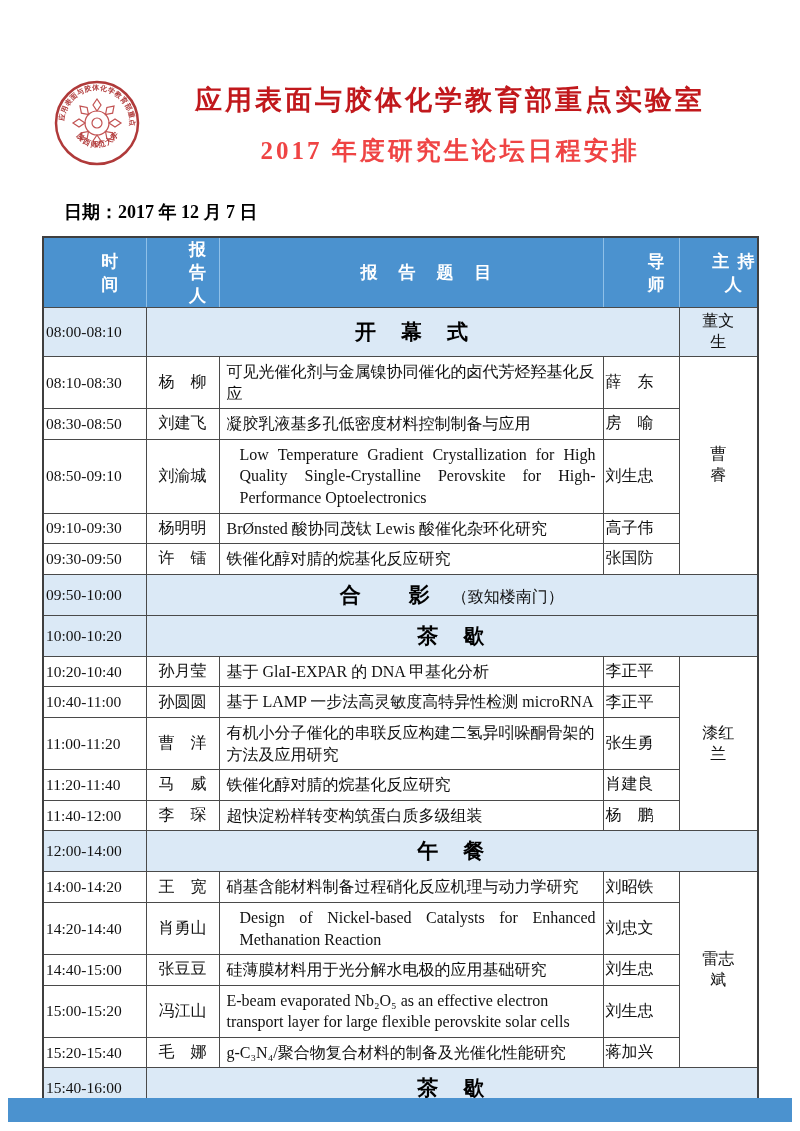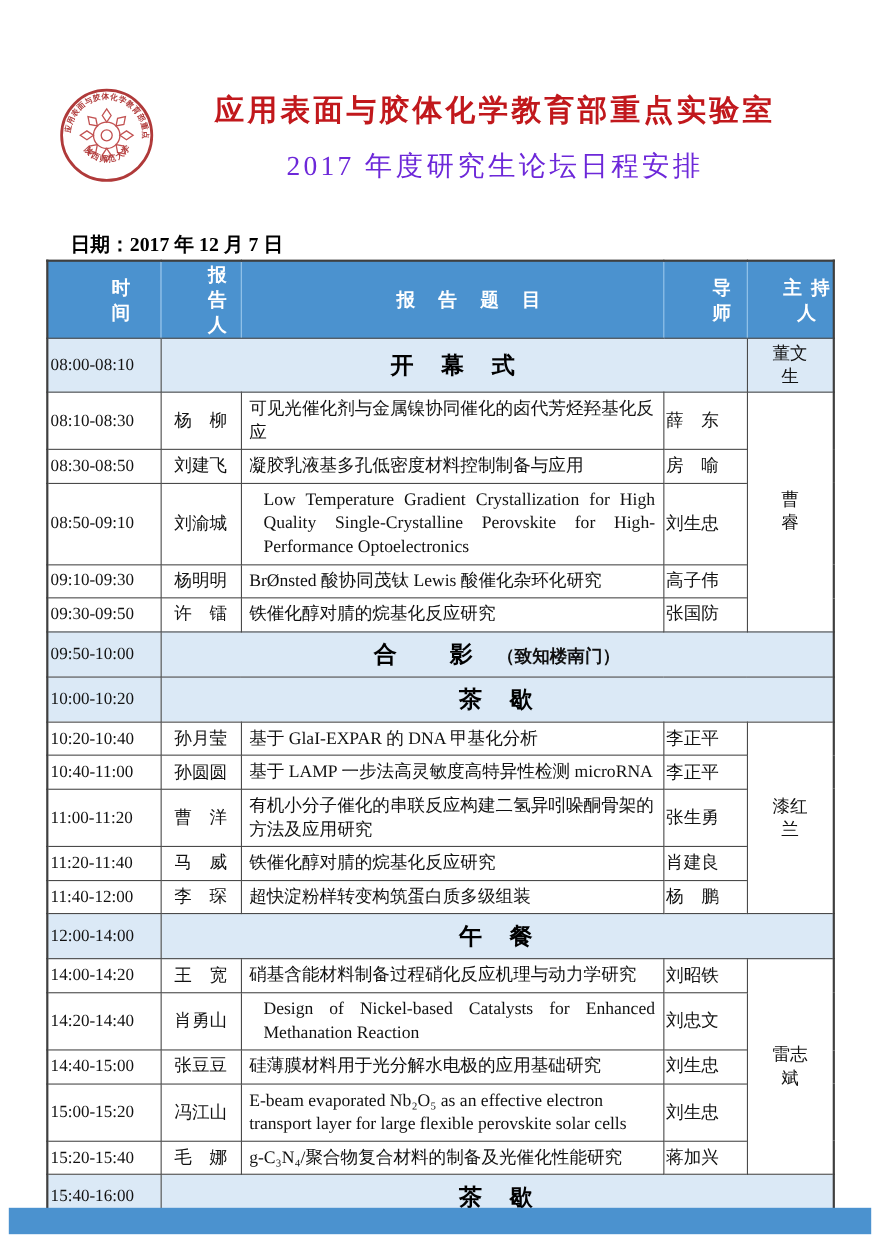--- a/index.html
+++ b/index.html
@@ -15,25 +15,25 @@
 
   
   .logo-wrap { position: absolute; left: 52px; top: 78px; width: 90px; height: 90px; }
   .titles { position: absolute; left: 130px; right: 30px; top: 84px; text-align: center; }
   .title-red {
     font-size: 27px; font-weight: bold; color: #c1181c;
     letter-spacing: 3px; line-height: 1.25;
   }
   .title-blue {
     margin-top: 16px;
-    font-size: 25px; font-weight: normal; color: #6d28d9;
+    font-size: 25px; font-weight: bold; color: #ef4444;
     letter-spacing: 3px;
   }
   .meta-row {
-    position: absolute; left: 64px; right: 48px; top: 210px;
+    position: absolute; left: 64px; right: 48px; top: 200px;
     display: flex; justify-content: space-between;
     font-size: 18px; font-weight: bold; color: #000;
   }
 
   
   .table-wrap { position: absolute; left: 42px; top: 236px; width: 715px; }
   table.schedule {
     width: 100%;
     border-collapse: collapse;
     border: 2px solid #3f3f3f;
@@ -66,21 +66,21 @@
   }
   td.presenter { text-align: center; font-size: 16px; padding: 3px 2px; }
   td.title-cell { font-size: 16px; padding: 4px 7px; line-height: 1.35; text-align: left; }
   td.title-cell.justify { text-align: justify; padding-left: 20px; }
   td.advisor { text-align: left; font-size: 16px; padding: 3px 2px; }
   td.moderator { text-align: center; font-size: 16px; padding: 3px 16px; }
 
   tr.banner td { background: #dbe9f6; }
   td.banner-cell { text-align: center; padding: 6px 2px; height: 40px; }
   td.banner-cell .banner-label { font-size: 21px; font-weight: bold; letter-spacing: 2px; color: #000; }
-  td.banner-cell .banner-note { font-size: 16px; font-weight: bold; margin-left: 20px; }
+  td.banner-cell .banner-note { font-size: 16px; font-weight: normal; margin-left: 20px; }
 
   
   .footer-bar {
     position: absolute; left: 8px; right: 8px; top: 1098px; height: 24px;
     background: #4b92cf;
   }
 </style>
 </head>
 <body>
 

